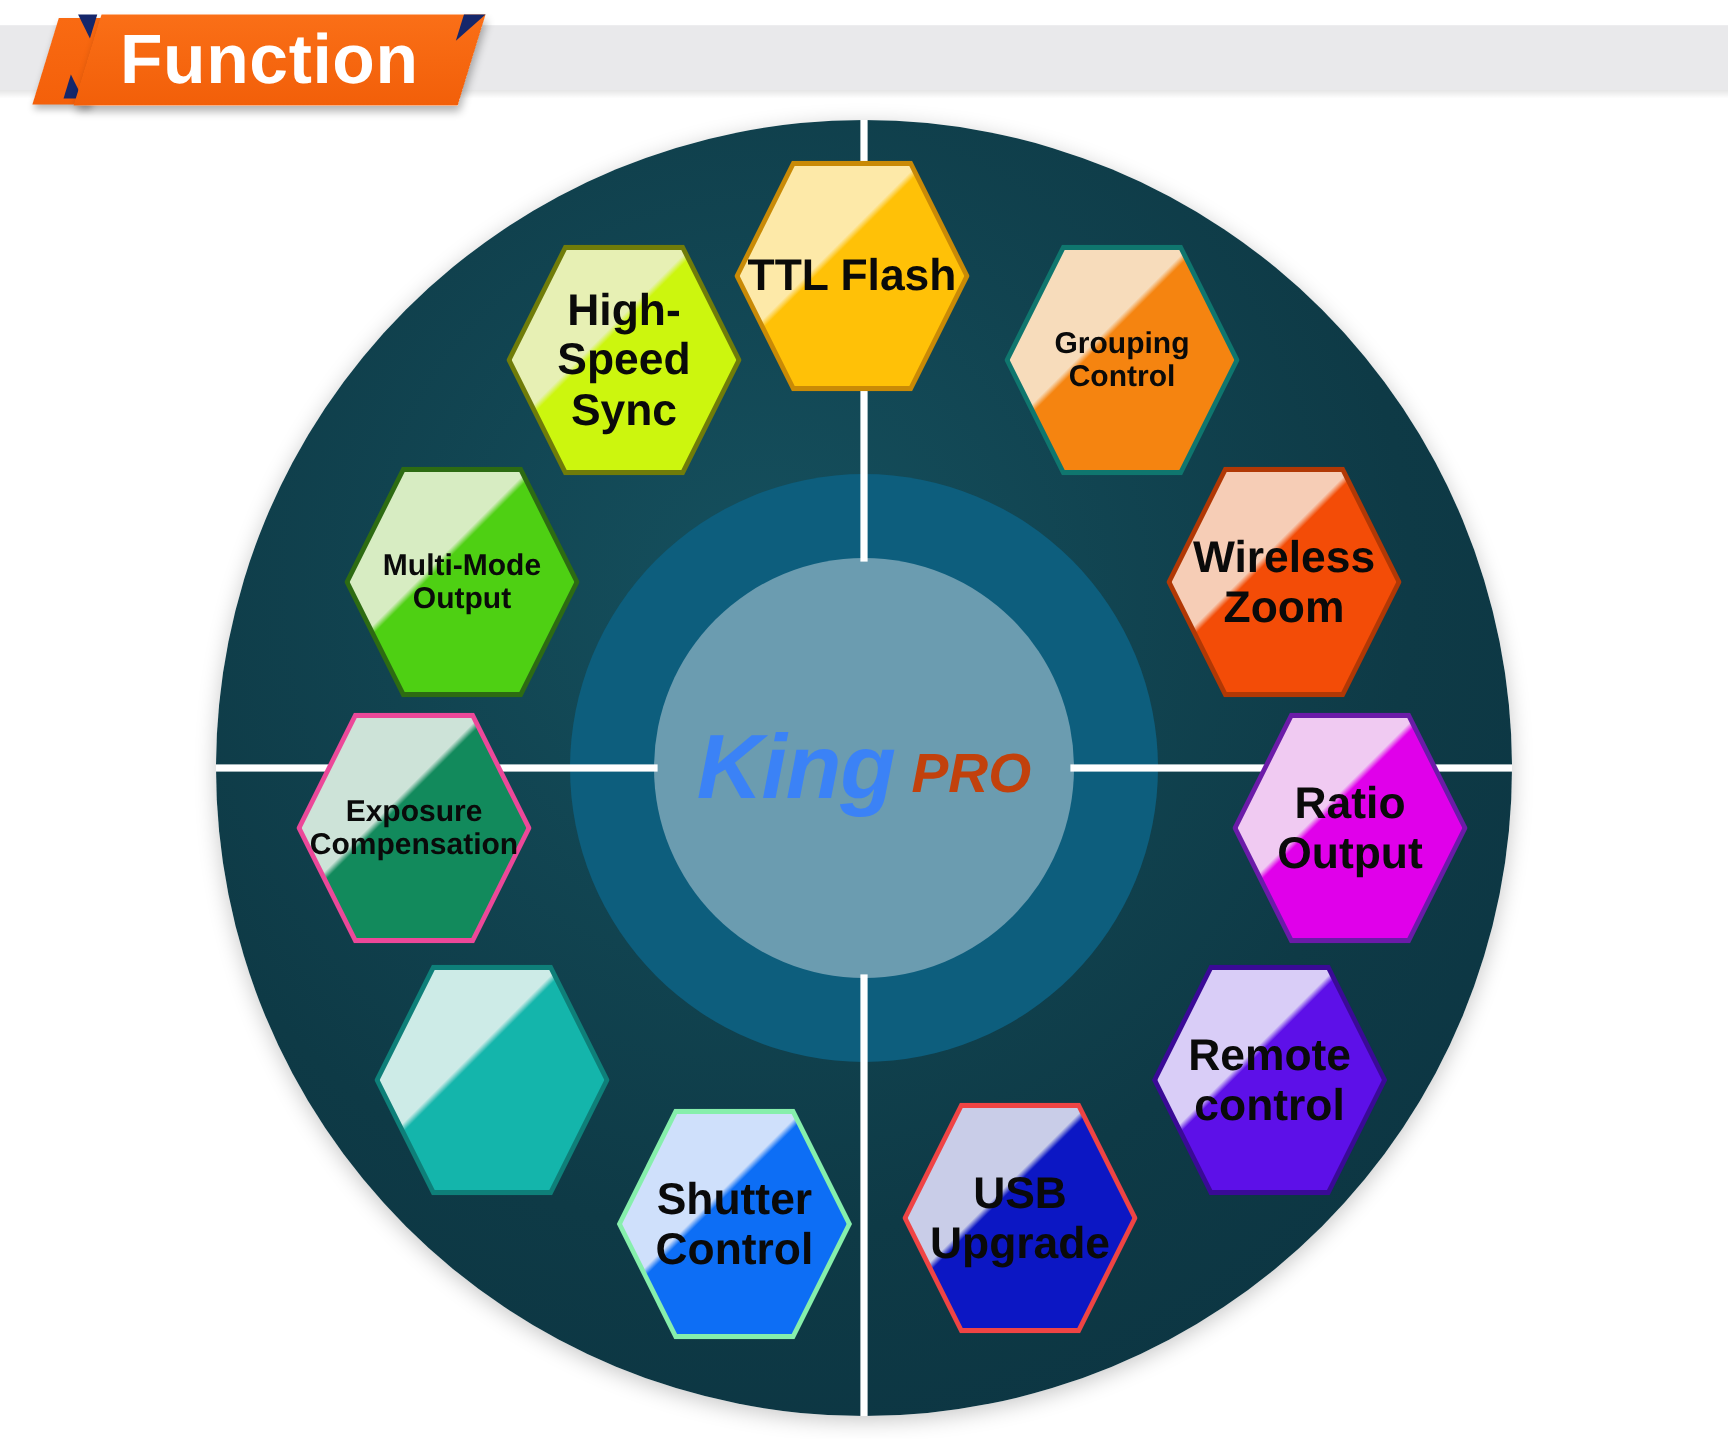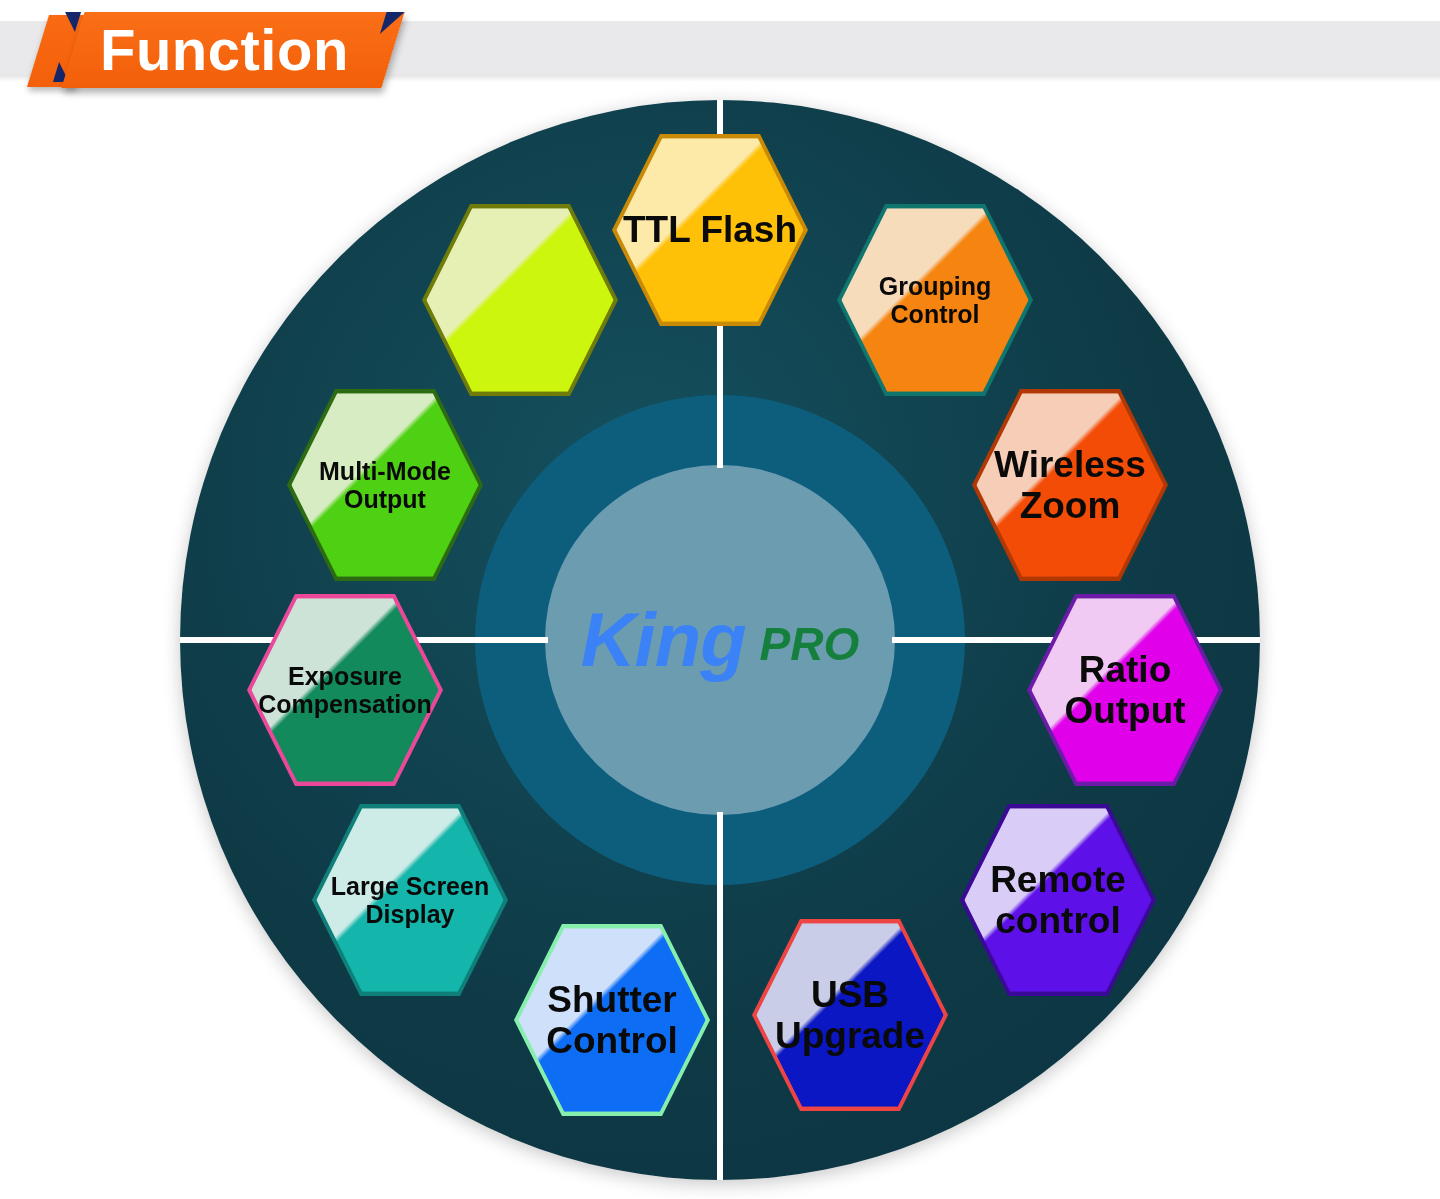--- a/index.html
+++ b/index.html
@@ -93,21 +93,21 @@
   #center-logo{
     position:absolute;left:365px;top:365px;width:350px;height:350px;
     display:flex;align-items:center;justify-content:center;
     z-index:5;
   }
   #logo-king{
     color:#3b82f6;font-size:76px;font-weight:bold;font-style:italic;
     letter-spacing:-1px;line-height:1;
   }
   #logo-pro{
-    color:#15803d;font-size:46px;font-weight:bold;font-style:italic;
+    color:#c2410c;font-size:46px;font-weight:bold;font-style:italic;
     letter-spacing:0px;line-height:1;margin-left:14px;position:relative;top:4px;
   }
 
   
   .hex{
     position:absolute;
     width:200px;height:200px;
     clip-path:polygon(25% 2%, 75% 2%, 99% 50%, 75% 98%, 25% 98%, 1% 50%);
     display:flex;align-items:center;justify-content:center;
     filter:drop-shadow(3px 5px 5px rgba(0,0,0,0.45));
@@ -187,31 +187,31 @@
         <div class="hex-label">USB
 Upgrade</div>
       </div>
       <div class="hex" style="left: 332px; top: 820px; background: #86efac;">
         <div class="hex-inner" style="transform: scale(0.955); background: linear-gradient(135deg, rgb(207, 224, 251) 0%, rgb(207, 224, 251) 40%, rgb(13, 110, 245) 42%, rgb(13, 110, 245) 100%);"></div>
         <div class="hex-label">Shutter
 Control</div>
       </div>
       <div class="hex" style="left: 130px; top: 700px; background: rgb(14, 127, 121);">
         <div class="hex-inner" style="transform: scale(0.955); background: linear-gradient(135deg, rgb(205, 235, 231) 0%, rgb(205, 235, 231) 40%, rgb(20, 181, 171) 42%, rgb(20, 181, 171) 100%);"></div>
-        <div class="hex-label small">Large Screen
-Display</div>
       </div>
       <div class="hex" style="left: 65px; top: 490px; background: #ec4899;">
         <div class="hex-inner" style="transform: scale(0.955); background: linear-gradient(135deg, rgb(205, 227, 216) 0%, rgb(205, 227, 216) 40%, rgb(18, 138, 92) 42%, rgb(18, 138, 92) 100%);"></div>
         <div class="hex-label small">Exposure
 Compensation</div>
       </div>
       <div class="hex" style="left: 105px; top: 285px; background: rgb(45, 107, 18);">
         <div class="hex-inner" style="transform: scale(0.955); background: linear-gradient(135deg, rgb(215, 236, 194) 0%, rgb(215, 236, 194) 40%, rgb(78, 208, 19) 42%, rgb(78, 208, 19) 100%);"></div>
         <div class="hex-label small">Multi-Mode
 Output</div>
       </div>
       <div class="hex" style="left: 240px; top: 100px; background: rgb(112, 124, 9);">
         <div class="hex-inner" style="transform: scale(0.955); background: linear-gradient(135deg, rgb(231, 240, 180) 0%, rgb(231, 240, 180) 40%, rgb(204, 246, 14) 42%, rgb(204, 246, 14) 100%);"></div>
+        <div class="hex-label">High-Speed
+Sync</div>
       </div>
     </div>
 
 </div>
 
 </body></html>

